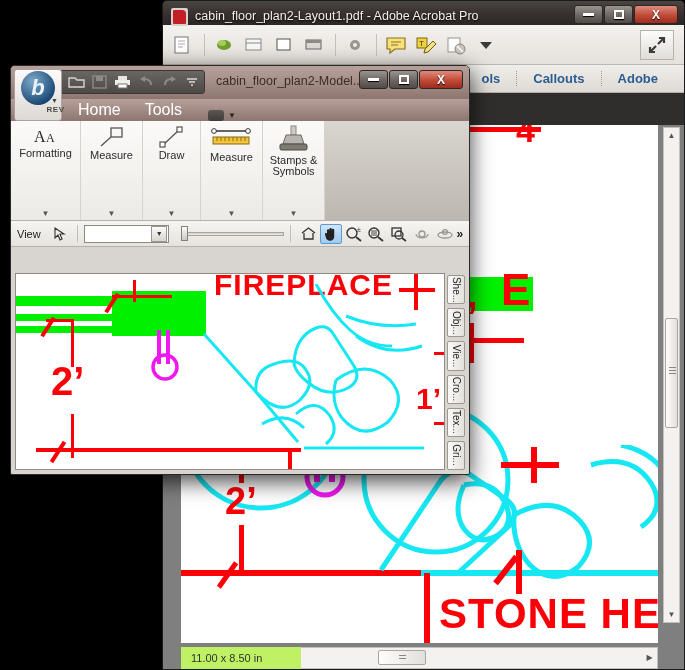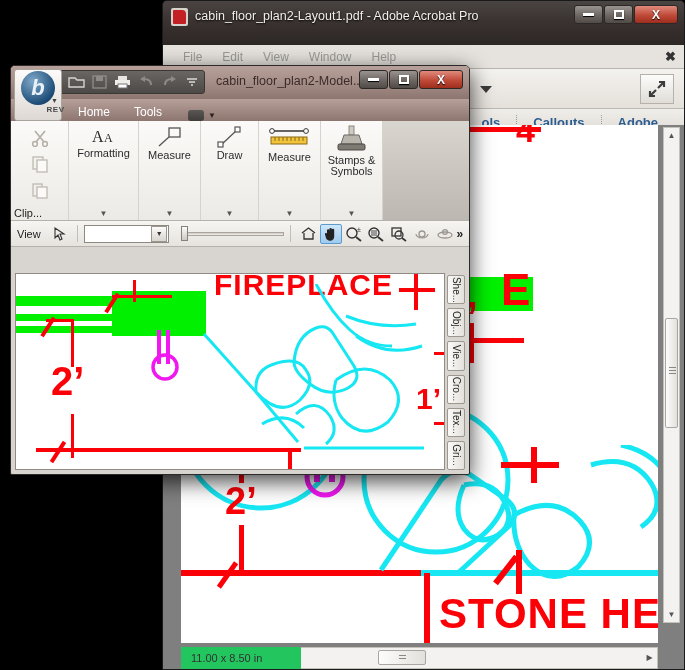--- a/index.html
+++ b/index.html
@@ -5,21 +5,21 @@
   * { box-sizing: border-box; margin:0; padding:0; }
   html,body { width:685px; height:670px; overflow:hidden; background:#000; }
   body { font-family:"Liberation Sans", sans-serif; font-size:11px; }
 
   #root { position:relative; width:685px; height:670px; background:#000; }
 
   
   #acrobat { position:absolute; left:162px; top:0px; width:523px; height:670px;
              background:#302e2d; border:1px solid #1a1a1a;
              border-radius:5px 5px 0 0; overflow:hidden; }
-  #ac-titlebar { position:relative; height:44px;
+  #ac-titlebar { position:relative; height:24px;
      background:linear-gradient(to bottom,#4a4442 0%, #3a3331 45%, #2c2624 100%); }
   #ac-icon { position:absolute; left:8px; top:7px; width:17px; height:18px;
      background:#d8d2cc; border-radius:2px; }
   #ac-icon::after { content:""; position:absolute; left:2px; top:2px; width:13px; height:14px;
      background:#c32025; border-radius:1px 4px 1px 1px; }
   #ac-title { position:absolute; left:32px; top:8px; color:#f2efe9; font-size:12.5px;
      text-shadow:0 1px 2px #000; white-space:nowrap; }
   .winbtns { position:absolute; top:4px; display:flex; }
   .wbtn { width:29px; height:19px; margin-left:1px;
      background:linear-gradient(to bottom,#9a9490,#6d6662 55%,#514b48);
@@ -57,21 +57,21 @@
   #ac-vscroll { position:absolute; right:4px; top:2px; width:17px; bottom:46px;
      background:#f3f2f0; border:1px solid #c4c0ba; }
   #ac-hscroll { position:absolute; left:18px; right:26px; bottom:0px; height:22px;
      background:#f3f2f0; border:1px solid #c4c0ba; }
   .arrbtn { position:absolute; width:15px; height:15px; background:#f3f2f0;
      display:flex; align-items:center; justify-content:center; font-size:8px; color:#555; }
   .sbthumb { position:absolute; background:linear-gradient(to right,#fdfdfd,#e2e0dc);
      border:1px solid #a9a5a0; border-radius:2px; }
   #ac-status { position:absolute; left:18px; bottom:0; height:22px; width:120px;
      display:flex; align-items:center; padding-left:10px; color:#333; font-size:11px;
-     background:#22c55e;margin-top:48px; }
+     background:#bef264;margin-top:48px; }
 
   
   #revu { position:absolute; left:10px; top:65px; width:460px; height:410px;
      background:#d8d4cf; border:1px solid #2e2a28; border-radius:5px 5px 2px 2px;
      box-shadow:0 6px 22px rgba(0,0,0,.75); overflow:hidden; }
   #rv-titlebar { position:relative; height:33px;
      background:linear-gradient(to bottom,#b8a09a 0%,#a8908a 45%,#8e7670 100%); }
   #rv-qat { position:absolute; left:48px; top:4px; height:24px; width:146px;
      background:linear-gradient(to bottom,#6a6663,#4d4946);
      border:1px solid #3a3734; border-radius:3px; display:flex; align-items:center;
@@ -85,21 +85,21 @@
   #rv-logo .badge { margin-top:1px; width:34px; height:34px; border-radius:50%;
      background:radial-gradient(circle at 35% 30%,#7fa8c9,#1d4d78 70%,#0d2a47);
      display:flex; align-items:center; justify-content:center;
      color:#e9f2f9; font-size:22px; font-weight:bold; font-style:italic; }
   #rv-logo .rev { font-size:8px; color:#4a4a4a; font-weight:bold; letter-spacing:.5px;padding-left:35px; }
   #rv-logo .caret { position:absolute; right:3px; bottom:16px; font-size:7px; color:#444; }
 
   #rv-ribbontabs { position:relative; height:22px;
      background:linear-gradient(to bottom,#b8a09a,#8e7670); display:flex; align-items:flex-end;
      padding-left:55px; }
-  .rtab { padding:2px 12px; font-size:12px; color:#2c2320; }
+  .rtab { padding:2px 12px; font-size:16px; color:#2c2320; }
   .rtab.sel { background:#f4f2ef; color:#222; border-radius:3px 3px 0 0;
      border:1px solid #9a9490; border-bottom:none; }
   .rtab.dark { color:#fff; }
   #rv-tabextra { display:flex; align-items:center; margin-left:14px; }
   #rv-tabextra .pill { width:16px; height:11px; border-radius:3px;
      background:linear-gradient(to bottom,#5a5653,#3f3c39); }
 
   #rv-ribbon { height:100px; background:linear-gradient(to bottom,#fbfaf8,#eceae6);
      border-bottom:1px solid #b6b1aa; display:flex; }
   .rgrp { border-right:1px solid #d6d2cc; display:flex; flex-direction:column;
@@ -165,28 +165,20 @@
           </div>
         <div class="wbtn">
             <i class="sq"></i>
           </div>
         <div class="wbtn close">
             <span class="glyph">X</span>
           </div>
       </div>
     </div>
 
-    <div id="ac-menubar">
-      <div class="mi">File</div>
-      <div class="mi">Edit</div>
-      <div class="mi">View</div>
-      <div class="mi">Window</div>
-      <div class="mi">Help</div>
-      <div id="ac-menu-close">✖</div>
-    </div>
 
     <div id="ac-toolbar">
       <div class="tb-ico">
         <svg width="22" height="20" viewBox="0 0 22 20">
             <rect x="3" y="2" width="13" height="16" fill="#fff" stroke="#777"></rect>
             <path d="M6 6h7M6 9h7M6 12h5" stroke="#aaa" stroke-width="1"></path>
           </svg>
       </div>
       <div class="tb-sep"></div>
       <div class="tb-ico">
@@ -409,42 +401,20 @@
       <div class="rtab dark">Home</div>
       <div class="rtab dark">Tools</div>
       <div id="rv-tabextra">
         <div class="pill"></div>
         <span style="font-size:8px;color:#2c2320;margin-left:4px;">▼</span>
       </div>
     </div>
 
     <div id="rv-ribbon">
 
-      <div class="rgrp" id="grp-clip">
-        <div class="clipico">
-          <svg width="18" height="18" viewBox="0 0 18 18">
-              <path d="M4 2 l9 11M14 2 L5 13" stroke="#b3aea7" stroke-width="1.6"></path>
-              <circle cx="4" cy="15" r="2.4" stroke="#b3aea7" stroke-width="1.5" fill="none"></circle>
-              <circle cx="14" cy="15" r="2.4" stroke="#b3aea7" stroke-width="1.5" fill="none"></circle>
-            </svg>
-        </div>
-        <div class="clipico">
-          <svg width="18" height="18" viewBox="0 0 18 18">
-              <rect x="2" y="2" width="10" height="12" fill="#f4f2ef" stroke="#c2bdb6" stroke-width="1.4"></rect>
-              <rect x="6" y="5" width="10" height="12" fill="#fbfaf8" stroke="#c2bdb6" stroke-width="1.4"></rect>
-            </svg>
-        </div>
-        <div class="clipico">
-          <svg width="18" height="18" viewBox="0 0 18 18">
-              <rect x="2" y="3" width="9" height="12" fill="#f1efec" stroke="#c2bdb6" stroke-width="1.4"></rect>
-              <rect x="6" y="6" width="10" height="11" fill="#fbfaf8" stroke="#c2bdb6" stroke-width="1.4"></rect>
-            </svg>
-        </div>
-        <div class="gfoot">Clip...</div>
-      </div>
 
       <div class="rgrp" style="width:70px;">
         <svg width="26" height="22" viewBox="0 0 26 22">
           <text x="1" y="17" font-size="16" font-family="Liberation Serif" fill="#2b2b2b">A</text>
           <text x="13" y="17" font-size="12" font-family="Liberation Serif" fill="#2b2b2b">A</text>
         </svg>
         <div class="glabel">Formatting</div>
         <div class="gdrop">▼</div>
       </div>
 

